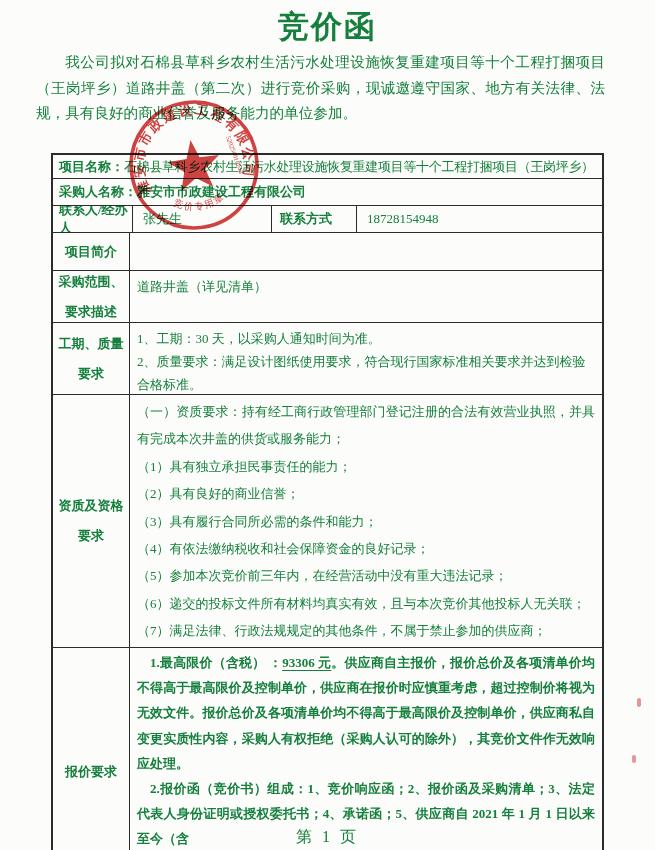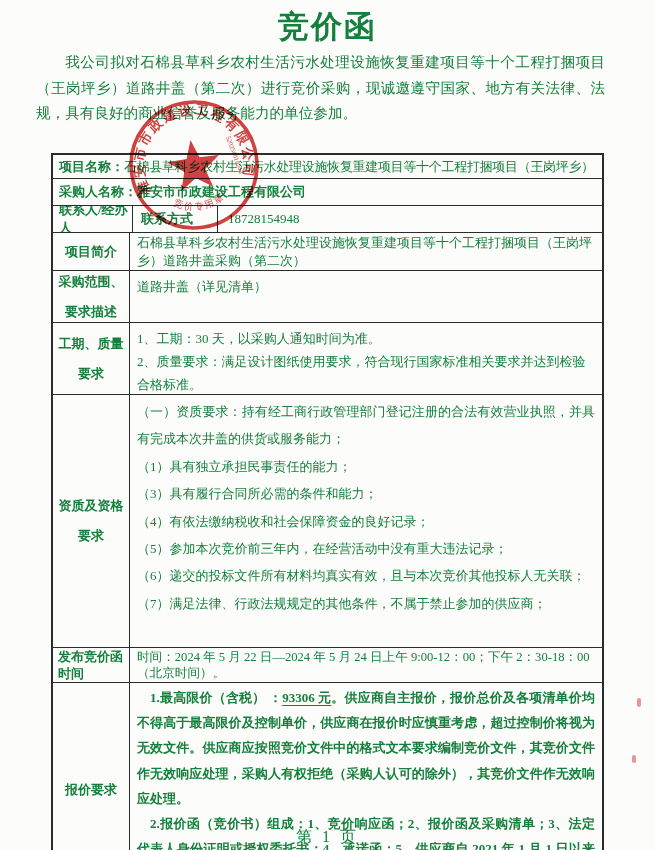--- a/index.html
+++ b/index.html
@@ -63,27 +63,27 @@
 
     <div class="trow" style="height:27px">
       <div class="cell fullcell">
         <span class="lbl">采购人名称：</span>
         <span class="lbl">雅安市市政建设工程有限公司</span>
       </div>
     </div>
 
     <div class="trow" style="height:27px">
       <div class="cell r3lab1">联系人/经办人</div>
+      <div class="cell r3val1">张先生</div>
       <div class="cell r3lab2">联系方式</div>
       <div class="cell r3val2">18728154948</div>
     </div>
 
     <div class="trow" style="height:38px">
       <div class="cell labcol" style="line-height:18px">项目简介</div>
-      <div class="cell valcol" style="line-height:18px;padding-top:1px">石棉县草科乡农村生活污水处理设施恢复重建项目等十个工程打捆项目（王岗坪乡）道路井盖采购（第二次）</div>
     </div>
 
     <div class="trow" style="height:52px">
       <div class="cell labcol">
         <span>采购范围、</span>
         <span>要求描述</span>
       </div>
       <div class="cell valcol">
         <span class="v-top">道路井盖（详见清单）</span>
       </div>
@@ -101,42 +101,34 @@
     </div>
 
     <div class="trow" style="height:253px">
       <div class="cell labcol">
         <span>资质及资格</span>
         <span>要求</span>
       </div>
       <div class="cell valcol quals">
         <div>（一）资质要求：持有经工商行政管理部门登记注册的合法有效营业执照，并具有完成本次井盖的供货或服务能力；</div>
         <div>（1）具有独立承担民事责任的能力；</div>
+        <div>（2）具有良好的商业信誉；</div>
         <div>（3）具有履行合同所必需的条件和能力；</div>
         <div>（4）有依法缴纳税收和社会保障资金的良好记录；</div>
         <div>（5）参加本次竞价前三年内，在经营活动中没有重大违法记录；</div>
         <div>（6）递交的投标文件所有材料均真实有效，且与本次竞价其他投标人无关联；</div>
         <div>（7）满足法律、行政法规规定的其他条件，不属于禁止参加的供应商；</div>
       </div>
     </div>
 
-    <div class="trow" style="height:35px">
-      <div class="cell labcol tight">
-        <span>发布竞价函</span>
-        <span>时间</span>
-      </div>
-      <div class="cell valcol timecell">
-        <span>时间：2024 年 5 月 22 日—2024 年 5 月 24 日上午 9:00-12：00；下午 2：30-18：00（北京时间）。</span>
-      </div>
-    </div>
 
     <div class="trow last">
       <div class="cell labcol" style="line-height:18px">报价要求</div>
       <div class="cell valcol pricecell">
-        <p><span>1.最高限价（含税） ：</span><span class="uline">93306 元</span><span>。供应商自主报价，报价总价及各项清单价均不得高于最高限价及控制单价，供应商在报价时应慎重考虑，超过控制价将视为无效文件。供应商应按照竞价文件中的格式文本要求编制竞价文件，其竞价文件作无效响应处理，采购人有权拒绝（采购人认可的除外），其竞价文件作无效响应处理。</span></p>
+        <p><span>1.最高限价（含税） ：</span><span class="uline">93306 元</span><span>。供应商自主报价，报价总价及各项清单价均不得高于最高限价及控制单价，供应商在报价时应慎重考虑，超过控制价将视为无效文件。报价总价及各项清单价均不得高于最高限价及控制单价，供应商私自变更实质性内容，采购人有权拒绝（采购人认可的除外），其竞价文件作无效响应处理。</span></p>
         <p>2.报价函（竞价书）组成：1、竞价响应函；2、报价函及采购清单；3、法定代表人身份证明或授权委托书；4、承诺函；5、供应商自 2021 年 1 月 1 日以来至今（含</p>
       </div>
     </div>
 
   </div>
 
   <svg class="seal" viewBox="0 0 138 138" aria-hidden="true">
     <defs>
       <path id="sealTopArc" d="M 22,86 A 50 50 0 1 1 116,86" fill="none"></path>
       <path id="sealBottomArc" d="M 38,101 A 46 46 0 0 0 100,101" fill="none"></path>

